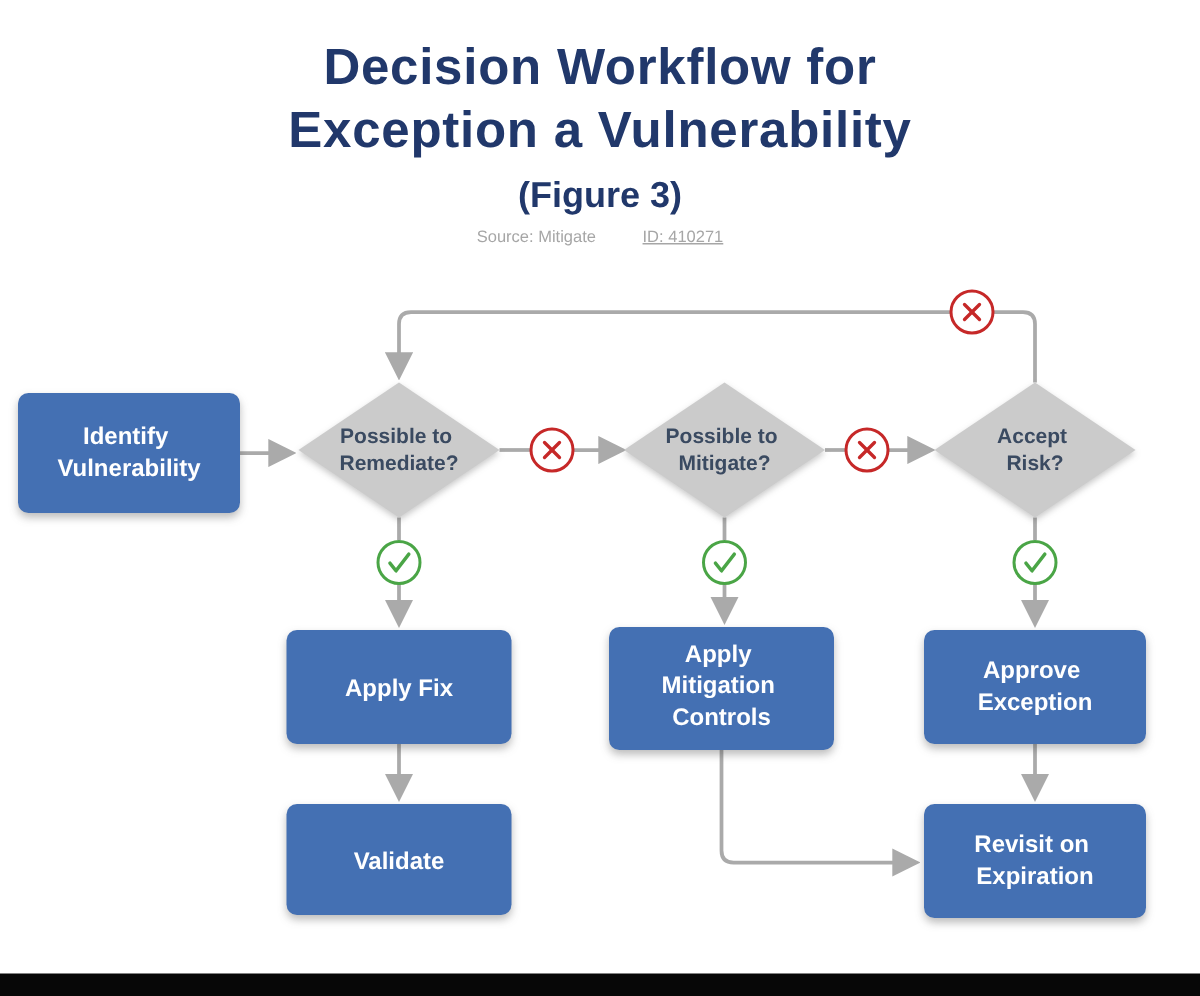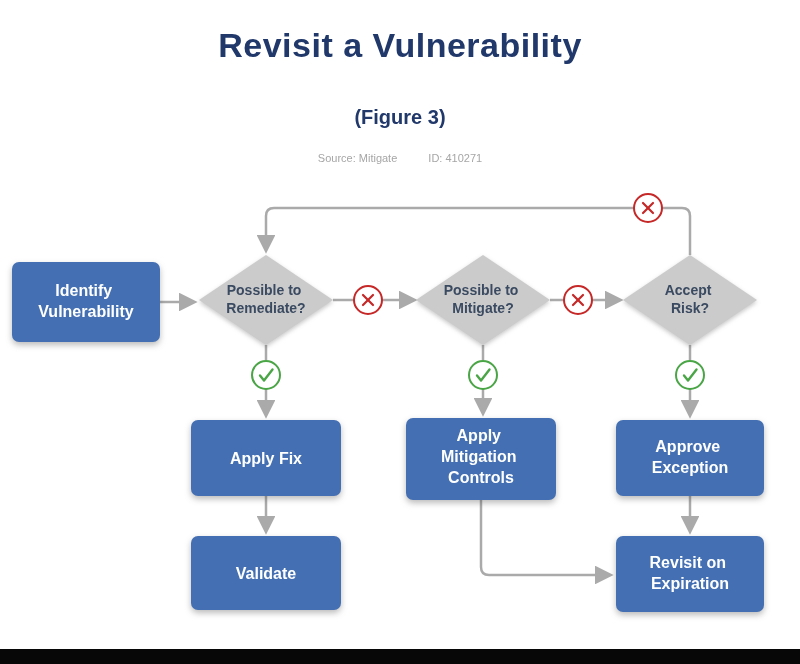--- a/index.html
+++ b/index.html
@@ -13,33 +13,33 @@
   .title {
     position: absolute; top: 24px; left: 0; width: 100%;
     text-align: center;
     color: #21386b;
     font-weight: bold;
     font-size: 34px;
     line-height: 42px;
     letter-spacing: 0.5px;
   }
   .subtitle {
-    position: absolute; top: 106px; left: 0; width: 100%;
+    position: absolute; top: 117px; left: 0; width: 100%;
     text-align: center;
     color: #21386b;
     font-weight: bold;
-    font-size: 20px;
+    font-size: 24px;
   }
   .source {
     position: absolute; top: 152px; left: 0; width: 100%;
     text-align: center;
     color: #a6a6a6;
     font-size: 11px;
   }
-  .source span + span { margin-left: 28px; }
+  .source span + span { margin-left: 28px; text-decoration: underline; }
   svg.flow { position: absolute; top: 180px; left: 0; }
   .bottombar {
     position: absolute; left: 0; bottom: 0;
     width: 100%; height: 15px;
     background: #070707;
   }
   
   .conn { stroke: #aaaaaa; stroke-width: 2.5; fill: none; }
   .nodebox { fill: #4470b3; }
   .diamond { fill: #cbcbcb; }
@@ -52,21 +52,22 @@
   .nocirc  { fill: #ffffff; stroke: #c62828; stroke-width: 2; }
   .nox     { stroke: #c62828; stroke-width: 2.2; stroke-linecap: round; }
   .yescirc { fill: #ffffff; stroke: #4aa546; stroke-width: 2; }
   .yescheck{ stroke: #4aa546; stroke-width: 2.4; fill: none;
              stroke-linecap: round; stroke-linejoin: round; }
 </style>
 </head>
 <body>
 
 <div class="title">
-  <div>Revisit a Vulnerability</div>
+  <div>Decision Workflow for</div>
+  <div>Exception a Vulnerability</div>
 </div>
 
 <div class="subtitle">(Figure 3)</div>
 
 <div class="source">
   <span>Source: Mitigate</span>
   <span>ID: 410271</span>
 </div>
 
 <svg class="flow" width="800" height="470" viewBox="0 0 800 470">

